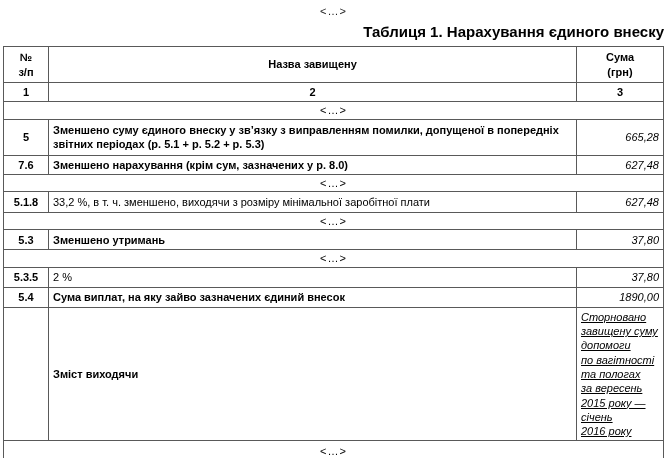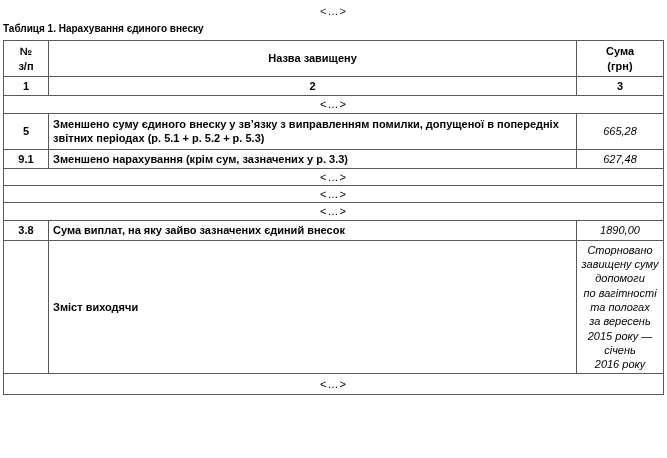--- a/index.html
+++ b/index.html
@@ -13,23 +13,23 @@
   .page { padding: 3px 3px 0 3px; }
 
   .top-ellipsis {
     text-align: center;
     font-size: 11px;
     letter-spacing: 1px;
     color: #1a1a1a;
     margin-top: 2px;
   }
   .doc-title {
-    text-align: left;
+    text-align: right;
     font-weight: bold;
-    font-size: 10px;
+    font-size: 15px;
     margin: 6px 0 6px 0;
   }
 
   table.report {
     border-collapse: collapse;
     width: 661px;
     table-layout: fixed;
   }
   table.report td, table.report th {
     border: 1px solid #595959;
@@ -42,25 +42,26 @@
   col.c1 { width: 45px; }
   col.c3 { width: 87px; }
 
   th { font-weight: bold; }
   .center { text-align: center; }
   .pre { white-space: pre-line; }
   .b { font-weight: bold; }
 
   td.num  { text-align: center; font-weight: bold; }
   td.name { text-align: left; padding-left: 6px; padding-right: 6px; }
-  td.sum  { text-align: center; font-style: italic; padding-right: 10px; }
+  td.sum  { text-align: right; font-style: italic; padding-right: 10px; }
   td.sum-long {
-    text-align: center; font-style: italic;
+    font-style: italic;
     white-space: pre-line; padding: 4px 2px;
     line-height: 1.35;
+    text-decoration: underline;
   }
 
   tr.hdr   td, tr.hdr th { height: 36px; }
   tr.h18 td { height: 18px; }
   tr.h19 td { height: 19px; }
   tr.h20 td { height: 20px; }
   tr.h21 td { height: 21px; }
   tr.h36 td { height: 36px; }
   tr.h120 td { height: 120px; }
 
@@ -108,42 +109,57 @@
       <td colspan="3">&lt;…&gt;</td>
     </tr>
 
     <tr class="h36">
       <td class="num">5</td>
       <td class="name b">Зменшено суму єдиного внеску у зв’язку з виправленням помилки, допущеної в попередніх звітних періодах (р. 5.1 + р. 5.2 + р. 5.3)</td>
       <td class="sum">665,28</td>
     </tr>
 
     <tr class="h19">
-      <td class="num">9.1</td>
-      <td class="name b">Зменшено нарахування (крім сум, зазначених у р. 3.3)</td>
+      <td class="num">7.6</td>
+      <td class="name b">Зменшено нарахування (крім сум, зазначених у р. 8.0)</td>
       <td class="sum">627,48</td>
     </tr>
 
     <tr class="sep">
       <td colspan="3">&lt;…&gt;</td>
     </tr>
 
+    <tr class="h21">
+      <td class="num">5.1.8</td>
+      <td class="name">33,2 %, в т. ч. зменшено, виходячи з розміру мінімальної заробітної плати</td>
+      <td class="sum">627,48</td>
+    </tr>
 
     <tr class="sep">
       <td colspan="3">&lt;…&gt;</td>
     </tr>
 
+    <tr class="h20">
+      <td class="num">5.3</td>
+      <td class="name b">Зменшено утримань</td>
+      <td class="sum">37,80</td>
+    </tr>
 
     <tr class="sep">
       <td colspan="3">&lt;…&gt;</td>
     </tr>
 
+    <tr class="h20">
+      <td class="num">5.3.5</td>
+      <td class="name">2 %</td>
+      <td class="sum">37,80</td>
+    </tr>
 
     <tr class="h20">
-      <td class="num">3.8</td>
+      <td class="num">5.4</td>
       <td class="name b">Сума виплат, на яку зайво зазначених єдиний внесок</td>
       <td class="sum">1890,00</td>
     </tr>
 
     <tr class="h120">
       <td class="num"></td>
       <td class="name b">Зміст виходячи</td>
       <td class="sum-long">Сторновано
 завищену суму
 допомоги

